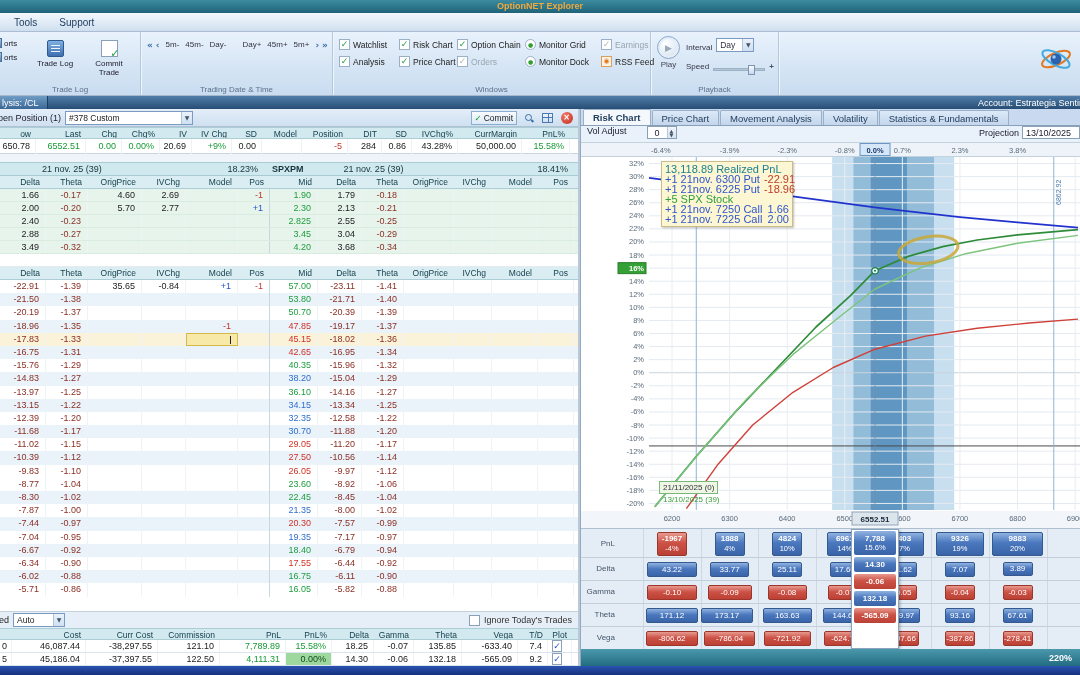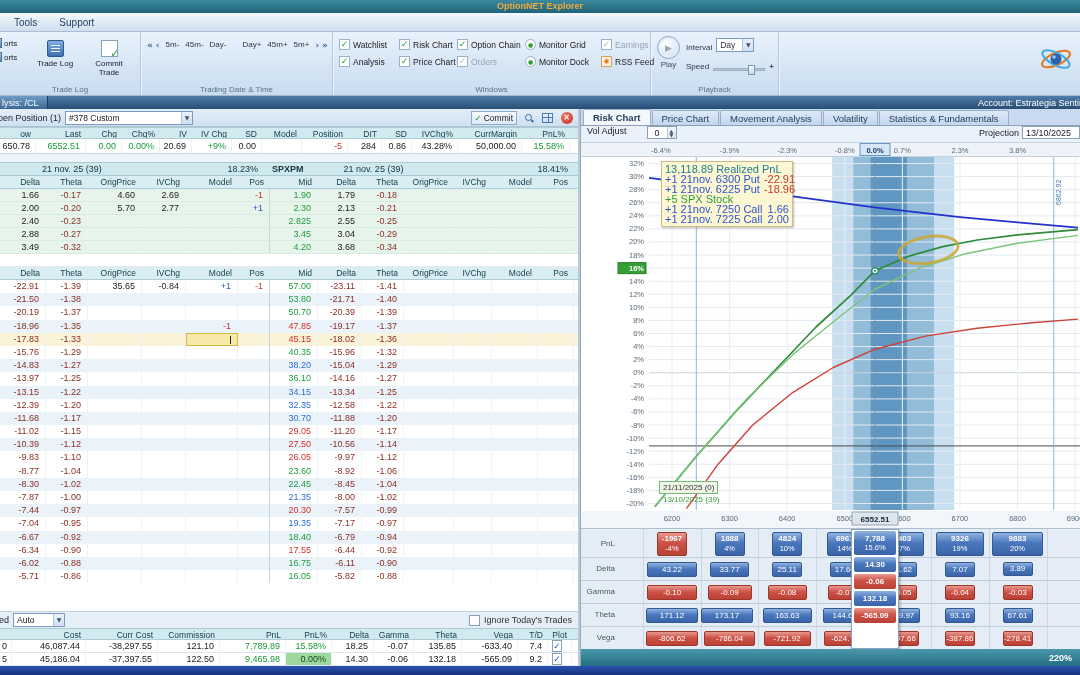--- a/index.html
+++ b/index.html
@@ -559,20 +559,35 @@
             <div class="cell c4 hl-cell"><span class="caret"></span></div>
             <div class="cell c5"></div>
             <div class="cell c6 mid-r">45.15</div>
             <div class="cell c7 dneg">-18.02</div>
             <div class="cell c8 dneg">-1.36</div>
             <div class="cell c9"></div>
             <div class="cell c10"></div>
             <div class="cell c11"></div>
             <div class="cell c12"></div>
           </div>
+          <div class="chain-row alt">
+            <div class="cell c0 dneg">-16.75</div>
+            <div class="cell c1 dneg">-1.31</div>
+            <div class="cell c2"></div>
+            <div class="cell c3"></div>
+            <div class="cell c4"></div>
+            <div class="cell c5"></div>
+            <div class="cell c6 mid-r">42.65</div>
+            <div class="cell c7 dneg">-16.95</div>
+            <div class="cell c8 dneg">-1.34</div>
+            <div class="cell c9"></div>
+            <div class="cell c10"></div>
+            <div class="cell c11"></div>
+            <div class="cell c12"></div>
+          </div>
           <div class="chain-row">
             <div class="cell c0 dneg">-15.76</div>
             <div class="cell c1 dneg">-1.29</div>
             <div class="cell c2"></div>
             <div class="cell c3"></div>
             <div class="cell c4"></div>
             <div class="cell c5"></div>
             <div class="cell c6 mid-g">40.35</div>
             <div class="cell c7 dneg">-15.96</div>
             <div class="cell c8 dneg">-1.32</div>
@@ -876,21 +891,21 @@
             <div class="vc">135.85</div>
             <div class="vc">-633.40</div>
             <div class="vc">7.4</div>
             <div class="vc" style="text-align: center;"><span class="cb">✓</span></div>
           </div>
           <div class="tot-row">
             <div class="vc">5</div>
             <div class="vc">45,186.04</div>
             <div class="vc">-37,397.55</div>
             <div class="vc">122.50</div>
-            <div class="vc pnl">9,465.98</div>
+            <div class="vc pnl">4,111.31</div>
             <div class="vc pnlbg">0.00%</div>
             <div class="vc">14.30</div>
             <div class="vc">-0.06</div>
             <div class="vc">132.18</div>
             <div class="vc">-565.09</div>
             <div class="vc">9.2</div>
             <div class="vc" style="text-align: center;"><span class="cb">✓</span></div>
           </div>
         </div>
     </div>

